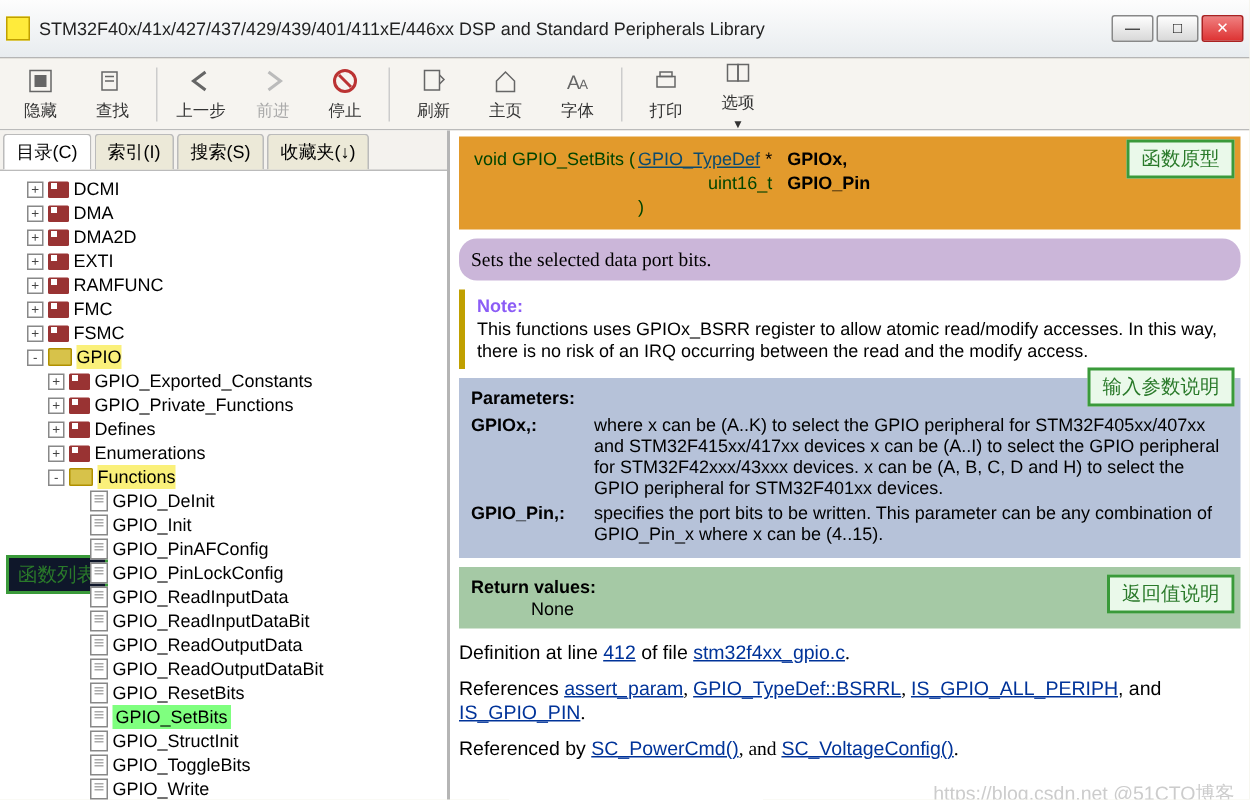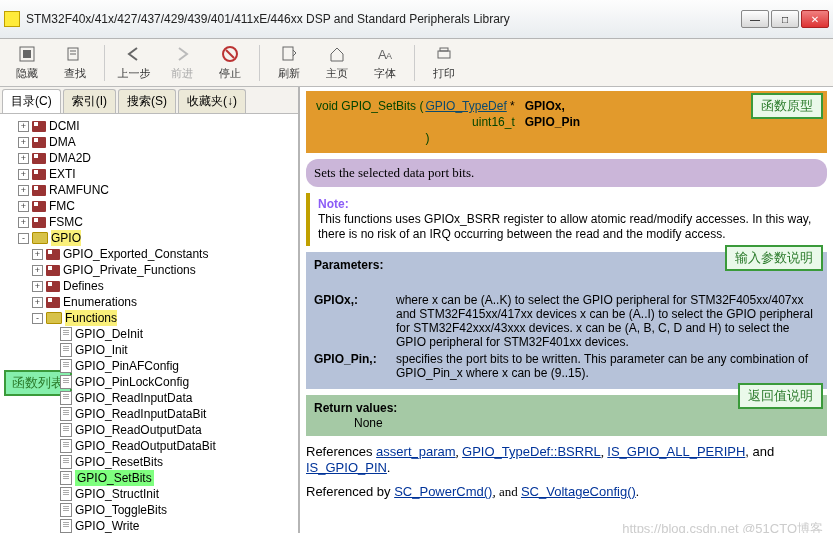--- a/index.html
+++ b/index.html
@@ -42,21 +42,21 @@
   .brief { background: #cbb6d9; padding: 6px 8px; margin-top: 6px; font-family: Georgia, serif; font-size: 13px; border-radius: 12px; }
   .note { border-left: 4px solid #c0a000; padding: 4px 8px; margin-top: 6px; font-size: 12px; font-family: Georgia, serif; }
   .note b { color: #8b5cf6; }
   .params { background: #b6c2d9; padding: 6px 8px; margin-top: 6px; font-size: 12px; font-family: Georgia, serif; }
   .params dt { font-weight: bold; float: left; clear: left; width: 80px; }
   .params dd { margin-left: 82px; margin-bottom: 3px; }
   .rets { background: #a5c9a5; padding: 6px 8px; margin-top: 6px; font-size: 12px; font-family: Georgia, serif; }
   .def,.refs { margin-top: 8px; font-size: 13px; font-family: Georgia, serif; }
   .refs a,.def a { color: #003399; text-decoration: underline; }
   .watermark { position: absolute; right: 10px; bottom: 6px; color: #ccc; font-size: 13px; }
-  .side-label { position: absolute; left: 4px; border: 2px solid #3a9a3a; background: #86efac; color: #2a7a2a; padding: 2px 6px; font-size: 13px; }
+  .side-label { position: absolute; left: 4px; border: 2px solid #3a9a3a; background: #0f172a; color: #2a7a2a; padding: 2px 6px; font-size: 13px; }
   .treewrap { position: relative; flex:1; display:flex; overflow:hidden;}
 </style>
 </head>
 <body>
 
 <div class="titlebar">
   <div class="favicon"></div>
   <div class="title">STM32F40x/41x/427/437/429/439/401/411xE/446xx DSP and Standard Peripherals Library</div>
   <div class="wbtns">
     <div class="wbtn">—</div>
@@ -140,20 +140,30 @@
     </div>
   <div class="sep"></div>
   <div class="tbtn">
       <span class="ic">
         <svg width="18" height="18">
           <rect x="3" y="6" width="12" height="7" fill="none" stroke="#666"></rect>
           <rect x="5" y="3" width="8" height="3" fill="none" stroke="#666"></rect>
         </svg>
       </span>
       <span>打印</span>
+    </div>
+  <div class="tbtn">
+      <span class="ic">
+        <svg width="18" height="18">
+          <rect x="2" y="3" width="7" height="11" fill="none" stroke="#666"></rect>
+          <rect x="9" y="3" width="7" height="11" fill="none" stroke="#666"></rect>
+        </svg>
+      </span>
+      <span>选项</span>
+      <span style="font-size:8px;">▼</span>
     </div>
 </div>
 
 <div class="body">
   <div class="left">
     <div class="tabs">
       <div class="tab active">目录(C)</div>
       <div class="tab">索引(I)</div>
       <div class="tab">搜索(S)</div>
       <div class="tab">收藏夹(↓)</div>
@@ -327,34 +337,37 @@
     <div class="brief">Sets the selected data port bits.</div>
 
     <div class="note">
       <b>Note:</b><br>
       <span>This functions uses GPIOx_BSRR register to allow atomic read/modify accesses. In this way, there is no risk of an IRQ occurring between the read and the modify access.</span>
     </div>
 
     <div class="annot annot-pos" style="right:10px; top:158px;">输入参数说明</div>
     <div class="params">
       <b>Parameters:</b>
-      <dl style="margin-top:20px;">
+      <dl style="margin-top:3px;">
         <dt>GPIOx,:</dt>
           <dd>where x can be (A..K) to select the GPIO peripheral for STM32F405xx/407xx and STM32F415xx/417xx devices x can be (A..I) to select the GPIO peripheral for STM32F42xxx/43xxx devices. x can be (A, B, C, D and H) to select the GPIO peripheral for STM32F401xx devices.</dd>
         <dt>GPIO_Pin,:</dt>
-          <dd>specifies the port bits to be written. This parameter can be any combination of GPIO_Pin_x where x can be (9..15).</dd>
+          <dd>specifies the port bits to be written. This parameter can be any combination of GPIO_Pin_x where x can be (4..15).</dd>
       </dl>
     </div>
 
     <div class="annot annot-pos" style="right:10px; top:296px;">返回值说明</div>
     <div class="rets">
       <b>Return values:</b>
       <div style="padding-left:40px;">None</div>
     </div>
 
+    <div class="def">
+      <span>Definition at line </span><a href="#">412</a><span> of file </span><a href="#">stm32f4xx_gpio.c</a>.
+    </div>
 
     <div class="refs">
       <span>References </span>
       <a href="#">assert_param</a>, 
       <a href="#">GPIO_TypeDef::BSRRL</a>, 
       <a href="#">IS_GPIO_ALL_PERIPH</a><span>, and </span>
       <a href="#">IS_GPIO_PIN</a>.
     </div>
 
     <div class="refs">

